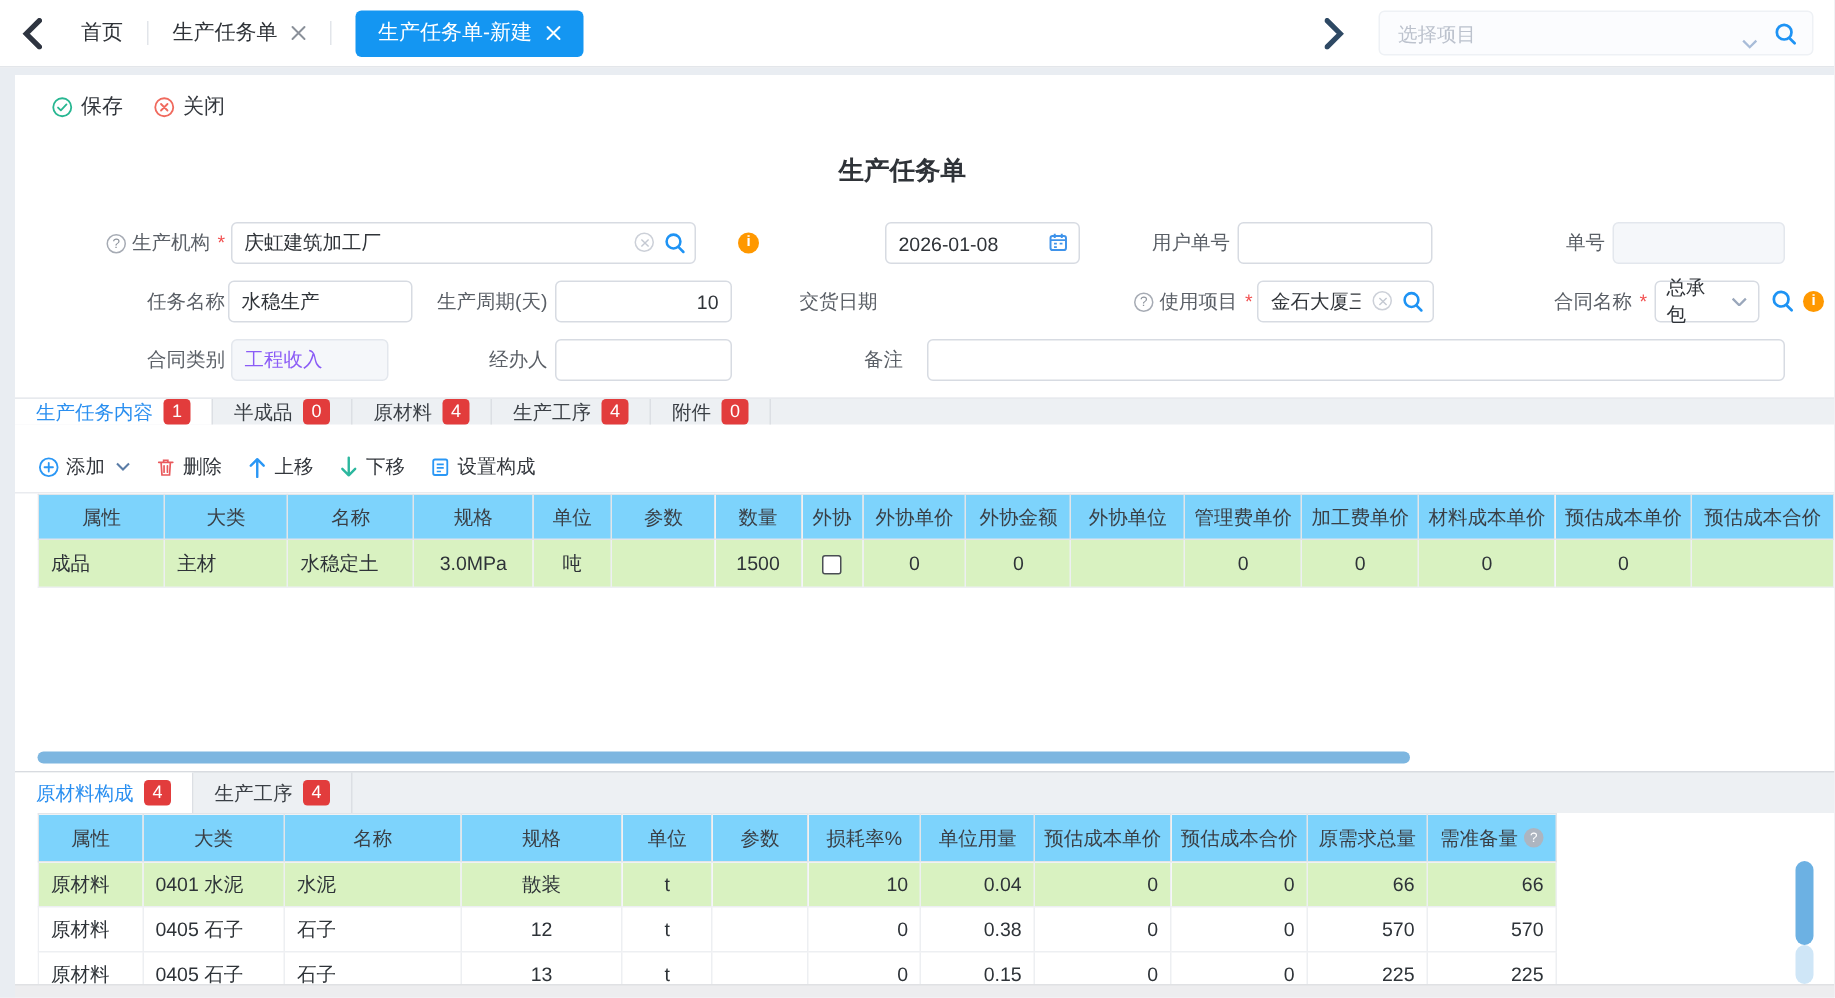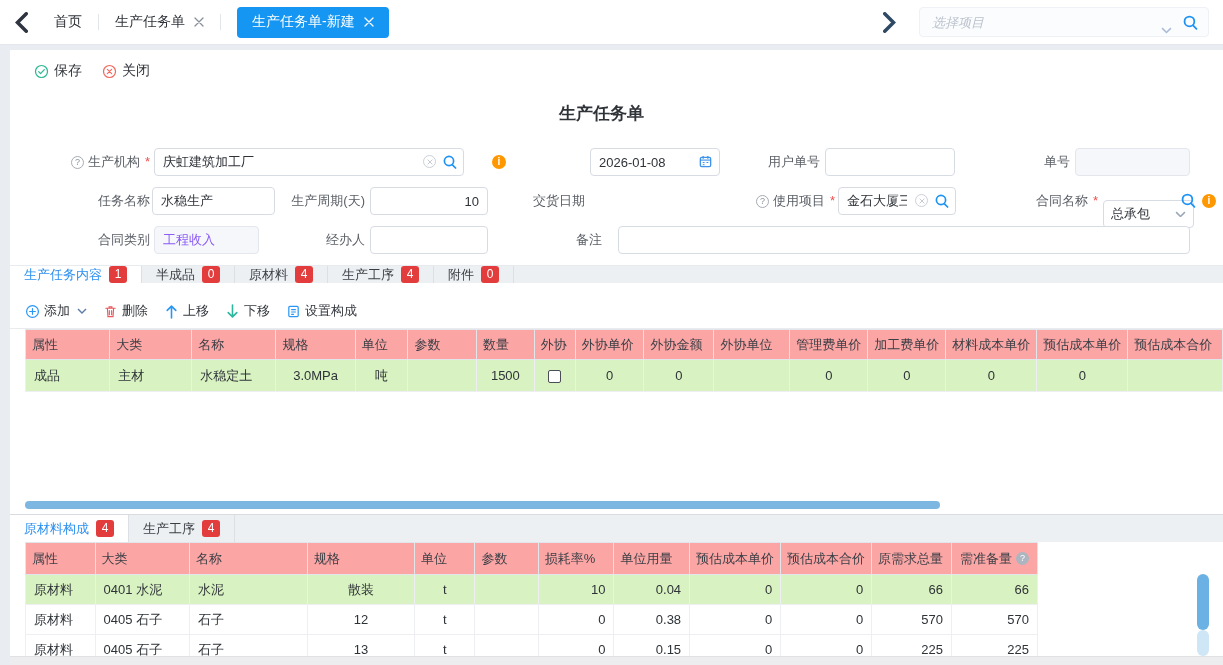--- a/index.html
+++ b/index.html
@@ -13,21 +13,21 @@
   .ttab { display:inline-flex; align-items:center; gap:9px; font-size:14px; color:#2f3338; cursor:pointer; }
   .ttab .tclose { color:#8a9099; width:10px; height:10px; display:inline-flex; }
   .ttab.first { margin-left:26px; }
   .tdiv { width:1px; height:16px; background:#e2e5ea; margin:0 16px; }
   .ttab.active { background:#1496f2; color:#fff; border-radius:4px; height:31px; padding:0 15px; }
   .ttab.active .tclose { color:#fff; }
   .tb-right { margin-left:auto; display:flex; align-items:center; }
   .fwd { margin-right:22px; color:#2e4964; }
   .proj-box { position:relative; width:290px; height:30px; background:#fbfcfe; border:1px solid #eef1f5;
               border-radius:4px; display:flex; align-items:center; padding:0 58px 0 12px; }
-  .proj-box input { border:0; outline:0; background:transparent; font-size:13px; width:100%; color:#000000;font-style:italic; }
+  .proj-box input { border:0; outline:0; background:transparent; font-size:13px; width:100%; color:#000000; }
   .proj-box input::placeholder { color:#bcc2cd; }
   .proj-chev { position:absolute; right:36px; top:12px; width:11px; color:#a8bcd8; }
   .proj-search { position:absolute; right:9px; top:6px; width:17px; height:17px; color:#1e93f4; }
 
   
   .panel { position:absolute; top:50px; left:10px; right:0; bottom:0; background:#fff; }
 
   .doc-toolbar { position:absolute; top:12px; left:24px; display:flex; gap:20px; }
   .dbtn { display:inline-flex; align-items:center; gap:5px; font-size:14px; color:#33373d; cursor:pointer; }
   .dbtn svg { width:15px; height:15px; }
@@ -75,22 +75,22 @@
   
   .gtoolbar { position:absolute; left:0; right:0; height:35px; background:#fff; border-bottom:1px solid #e9ebef;
               display:flex; align-items:center; gap:16px; padding:0 15px; }
   .gbtn { display:inline-flex; align-items:center; gap:4px; font-size:13px; color:#33373d; cursor:pointer; }
   .gbtn svg.gic { width:15px; height:15px; }
   .gbtn svg.gchev { width:10px; color:#5a7ca6; margin-left:3px; }
 
   
   .twrap { position:absolute; overflow:hidden; background:#fff; }
   table { border-collapse:collapse; table-layout:fixed; }
-  th { background:#fca5a5; border:1px solid #e2e5e9; font-weight:normal; font-size:13px; color:#3a3f45;
-       white-space:nowrap; overflow:hidden; padding:0 6px; text-align:left; }
+  th { background:#7dd3fc; border:1px solid #e2e5e9; font-weight:normal; font-size:13px; color:#3a3f45;
+       white-space:nowrap; overflow:hidden; padding:0 6px; text-align:center; }
   td { border:1px solid #edeff2; font-size:13px; color:#2e3338; white-space:nowrap; overflow:hidden; padding:0 8px; }
   .tt th { height:30px; } .tt td { height:32px; text-align:center; }
   .bt th { height:31px; } .bt td { height:30px; text-align:right; }
   .tt td:nth-child(1), .tt td:nth-child(2), .tt td:nth-child(3) { text-align:left; }
   .tt td:nth-child(4), .tt td:nth-child(5), .tt td:nth-child(6),
   .tt td:nth-child(8), .tt td:nth-child(11) { text-align:center; }
   .bt td:nth-child(1), .bt td:nth-child(2), .bt td:nth-child(3) { text-align:left; }
   .bt td:nth-child(4), .bt td:nth-child(5), .bt td:nth-child(6) { text-align:center; }
   tr.hl td { background:#d9f2c1; }
   .cb { display:inline-block; width:13px; height:13px; border:1.5px solid #4a4e54; border-radius:2px;
@@ -259,21 +259,21 @@
       <span class="in-search"><svg viewBox="0 0 16 16" fill="none">
             <circle cx="7" cy="7" r="4.6" stroke="currentColor" stroke-width="1.7"></circle>
             <path d="M10.4 10.8L13.6 14" stroke="currentColor" stroke-width="1.7" stroke-linecap="round"></path>
           </svg></span>
     </div>
 
     <div class="flabel" style="left:950px;top:137px;width:138px;">
       <span>合同名称</span>
         <span class="req">*</span>
     </div>
-    <div class="selbox" style="left:1093px;top:150px;width:91px;">
+    <div class="selbox" style="left:1093px;top:137px;width:70px;">
       <span class="sval">总承包</span>
       <svg viewBox="0 0 10 6" fill="none">
           <path d="M1 1l4 4 4-4" stroke="currentColor" stroke-width="1.4"></path>
         </svg>
     </div>
     <span class="lone-search" style="left:1170px;top:142px;">
       <svg viewBox="0 0 16 16" fill="none">
           <circle cx="7" cy="7" r="4.6" stroke="currentColor" stroke-width="1.7"></circle>
           <path d="M10.4 10.8L13.6 14" stroke="currentColor" stroke-width="1.7" stroke-linecap="round"></path>
         </svg>

